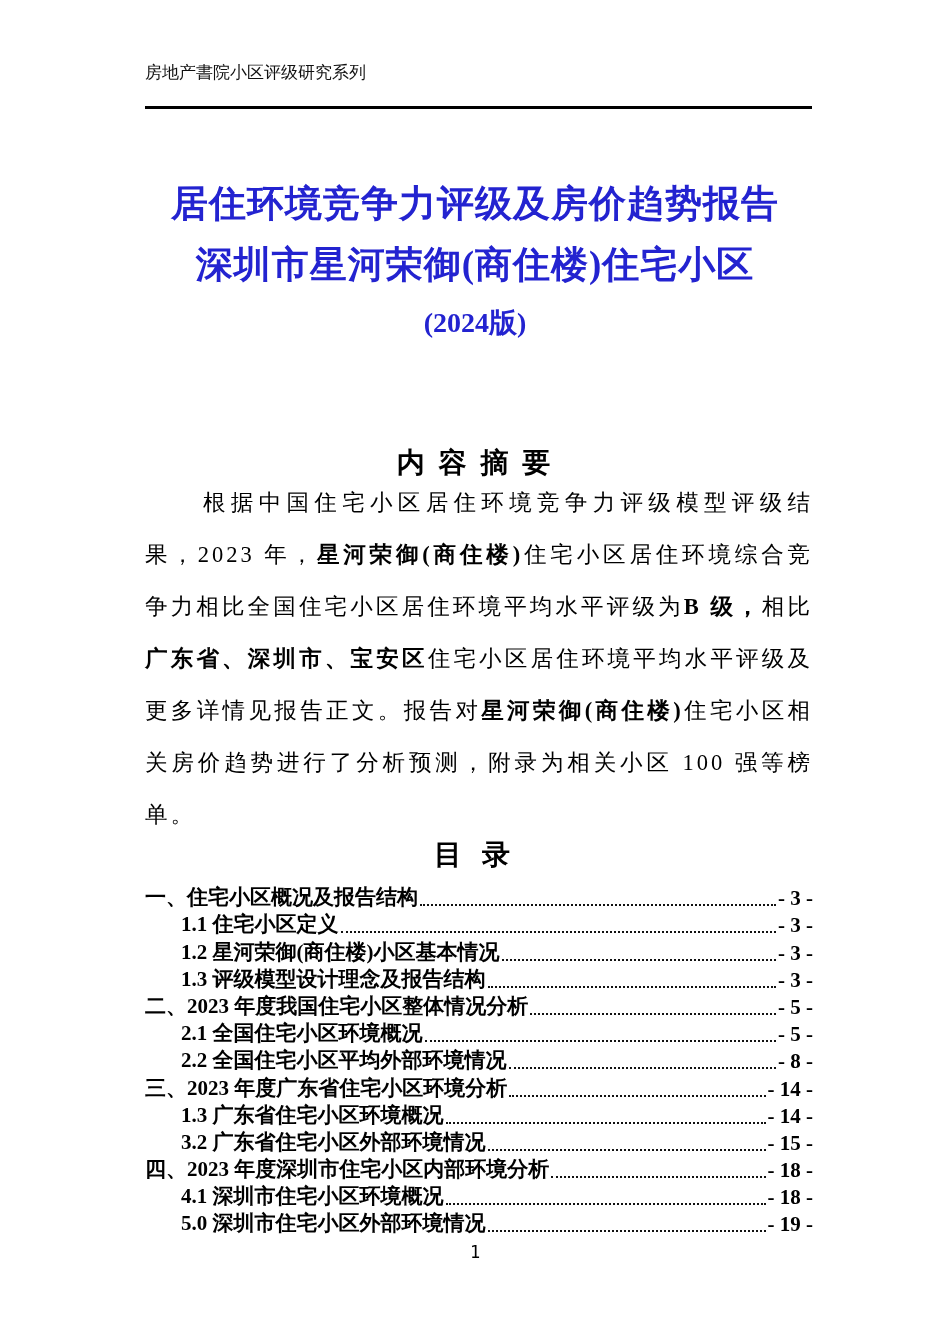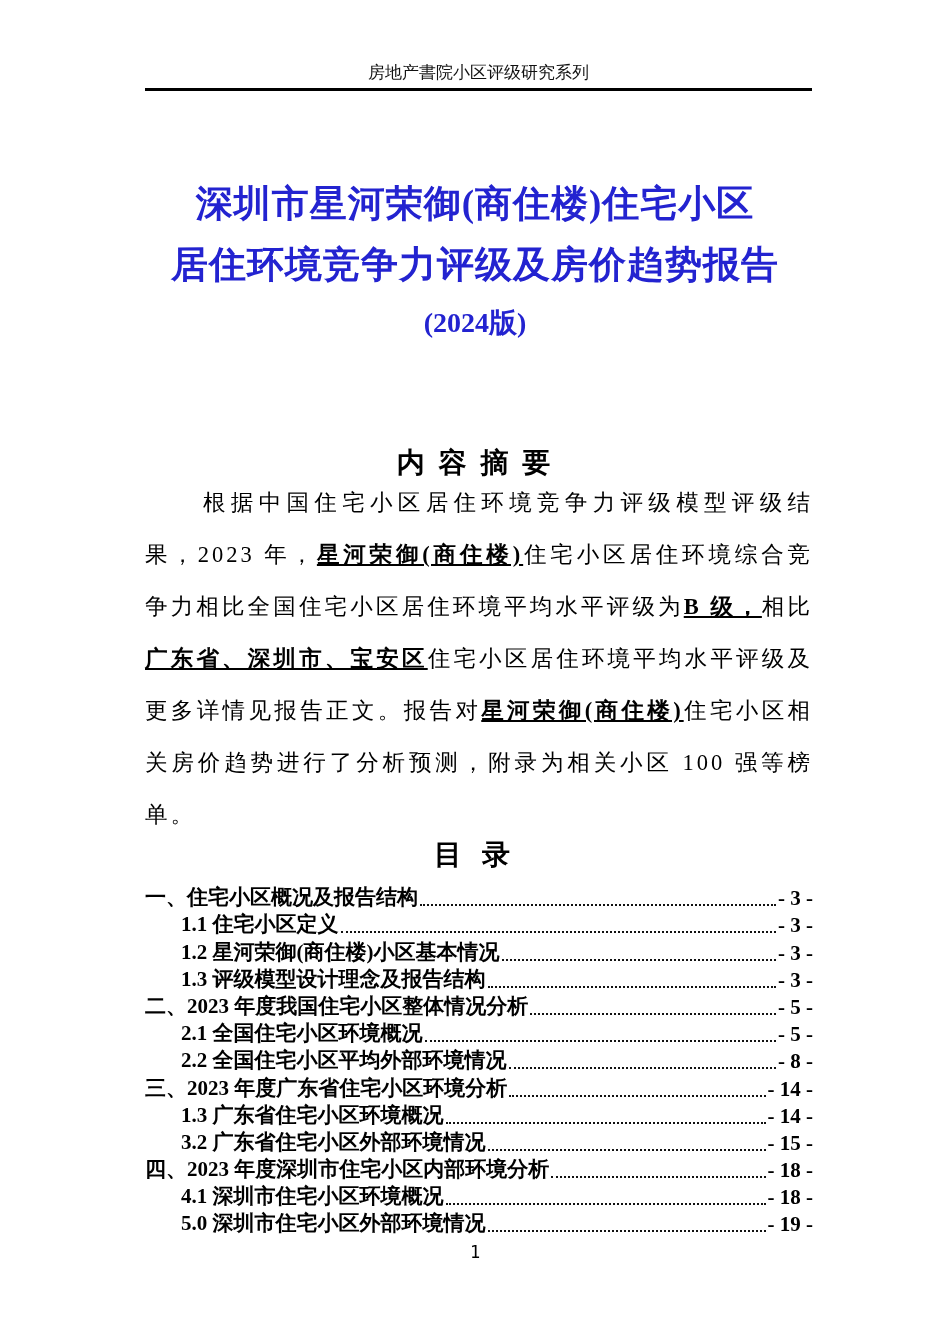--- a/index.html
+++ b/index.html
@@ -17,27 +17,27 @@
     overflow: hidden;
   }
 
   
   .header {
     position: absolute;
     left: 145px;
     width: 667px;
     top: 61px;
     display: flex;
-    justify-content: center;
+    justify-content: flex-start;
     align-items: flex-end;
     font-family: "Liberation Sans", "DejaVu Sans", sans-serif;
     font-size: 17px;
     color: #111;
     border-bottom: 3px solid #000;
-    padding-bottom: 4px;
+    padding-bottom: 22px;
   }
 
   
   .subtitle {
     position: absolute;
     left: 145px;
     top: 129px;
     font-size: 20px;
     font-weight: 700;
     letter-spacing: 1px;
@@ -82,21 +82,21 @@
     left: 145px;
     width: 668px;
     top: 477px;
     margin: 0;
     font-size: 22.5px;
     line-height: 52px;
     letter-spacing: 3px;
     text-align: justify;
     text-indent: 58px;
   }
-  .summary-text b { font-weight: 700; text-decoration: underline; }
+  .summary-text b { font-weight: 700; }
 
   
   .toc-heading { top: 836px; letter-spacing: 6px; }
   .toc {
     position: absolute;
     left: 145px;
     width: 668px;
     top: 884px;
     font-weight: 700;
     font-size: 21px;
@@ -133,22 +133,22 @@
 
 <div class="page">
 
   <div class="header">
     <span>房地产書院</span>
     <span>小区评级研究系列</span>
   </div>
 
 
   <div class="title-block">
+    <div class="title-line">居住环境竞争力评级及房价趋势报告</div>
     <div class="title-line">深圳市星河荣御(商住楼)住宅小区</div>
-    <div class="title-line">居住环境竞争力评级及房价趋势报告</div>
     <div class="title-edition">(2024版)</div>
   </div>
 
   <div class="section-heading summary-heading">内 容 摘 要</div>
 
   <p class="summary-text" id="summary-text"><span>根据中国住宅小区居住环境竞争力评级模型评级结果，2023 年，</span><b>星河荣御(商住楼)</b><span>住宅小区居住环境综合竞争力相比全国住宅小区居住环境平均水平评级为</span><b>B 级，</b><span>相比</span><b>广东省、深圳市、宝安区</b><span>住宅小区居住环境平均水平评级及更多详情见报告正文。报告对</span><b>星河荣御(商住楼)</b><span>住宅小区相关房价趋势进行了分析预测，附录为相关小区 100 强等榜单。</span></p>
 
   <div class="section-heading toc-heading">目 录</div>
 
   <div class="toc" id="toc-list">

